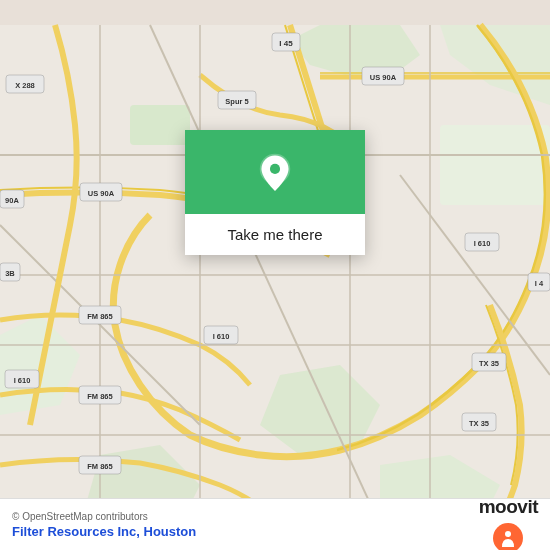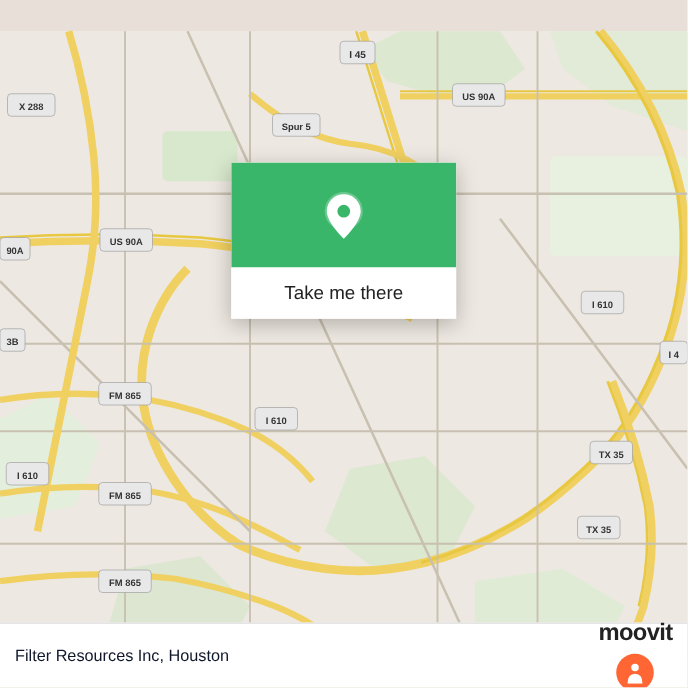--- a/index.html
+++ b/index.html
@@ -212,21 +212,22 @@
         <circle cx="22" cy="20" r="14" fill="white" opacity="0.3"></circle>
         <path d="M22 4 C13 4 6 11 6 20 C6 31 22 46 22 46 C22 46 38 31 38 20 C38 11 31 4 22 4Z" fill="white"></path>
         <circle cx="22" cy="20" r="6" fill="#3ab66a"></circle>
       </svg>
     </div>
     <div id="popup-button">Take me there</div>
   </div>
 
   <div id="bottom-bar">
     <div style="display:flex; flex-direction:column; gap:2px;">
-      <div style="font-size:13px; color:#0f172a; font-weight:400;">Filter Resources Inc, Houston</div>
+      <div style="font-size:10px; color:#666;">© OpenStreetMap contributors</div>
+      <div style="font-size:13px; color:#1d4ed8; font-weight:700;">Filter Resources Inc, Houston</div>
     </div>
     <div id="moovit-logo" style="display:flex; align-items:center; gap:5px;">
       <span style="font-size:19px; font-weight:bold; color:#222; letter-spacing:-0.5px;">moovit</span>
       <div style="width:30px; height:30px; background:#ff6633; border-radius:50%; display:flex; align-items:center; justify-content:center; color:white; font-size:16px; font-weight:bold;">
         <svg width="18" height="18" viewBox="0 0 18 18" xmlns="http://www.w3.org/2000/svg">
 
           <circle cx="9" cy="5" r="3" fill="white"></circle>
           <path d="M3 18 Q3 10 9 10 Q15 10 15 18" fill="white"></path>
         </svg>
       </div>

